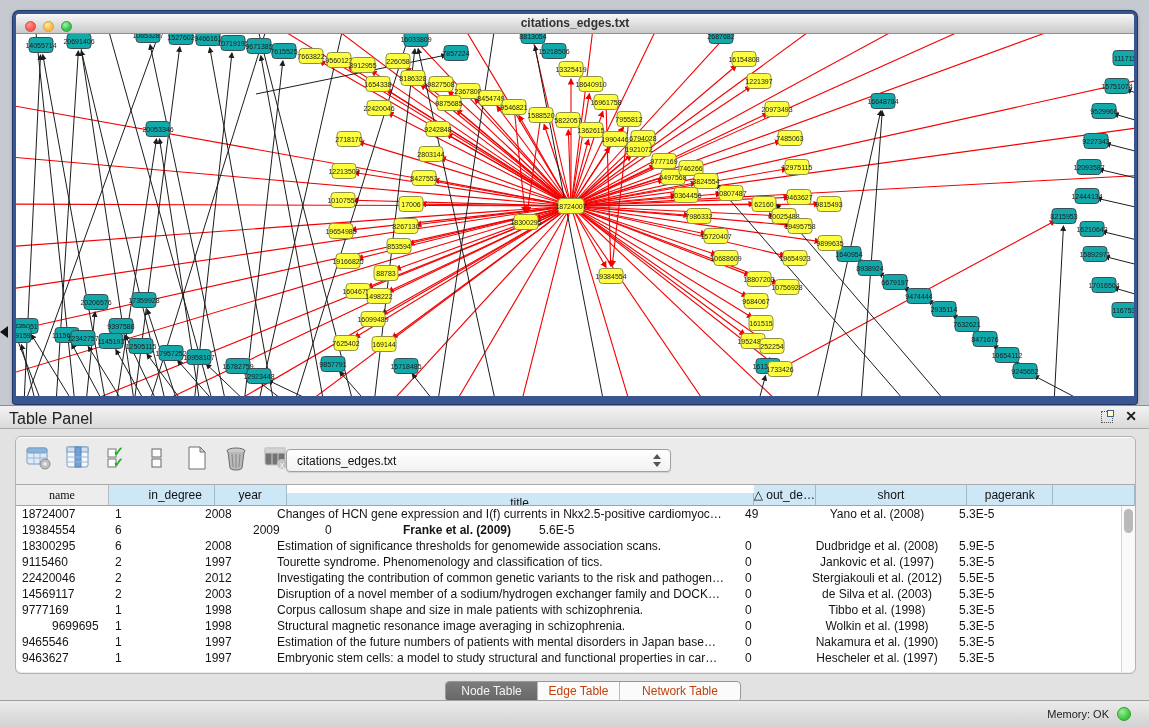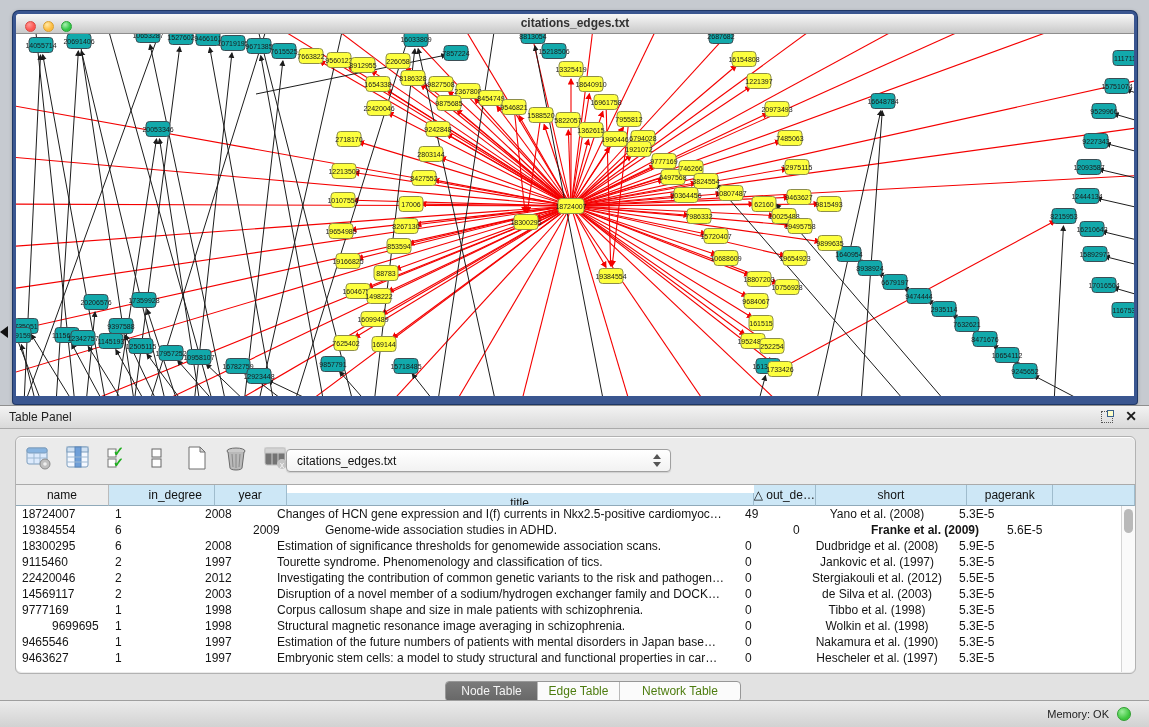--- a/index.html
+++ b/index.html
@@ -20,21 +20,21 @@
   .light.yellow { background:radial-gradient(circle at 35% 30%,#ffe9a8,#fdbc40 60%); border:1px solid #d9a030; }
   .light.green { background:radial-gradient(circle at 35% 30%,#a8f0b0,#33c748 60%); border:1px solid #2aa137; }
   #graph-canvas { position:absolute; left:0; top:20px; right:0; bottom:0; background:#fff; overflow:hidden; }
 
   #collapse-arrow { position:absolute; left:0px; top:326px; width:0; height:0;
     border-top:6px solid transparent; border-bottom:6px solid transparent; border-right:8px solid #111; }
 
   
   #tp-bar { position:absolute; left:0; top:405px; width:1149px; height:24px;
     background:linear-gradient(#f3f3f3,#d9d9d9); border-top:1px solid #8f8f8f; border-bottom:1px solid #aaa; }
-  #tp-bar .tp-title { position:absolute; left:9px; top:4px; font-size:12px; color:#222; }
+  #tp-bar .tp-title { position:absolute; left:9px; top:4px; font-size:16px; color:#222; }
   #tp-float { position:absolute; right:36px; top:5px; width:12px; height:12px; border:1px dotted #555; }
   #tp-float::after { content:""; position:absolute; right:-2px; top:-2px; width:5px; height:5px;
     background:#fdfdc8; border:1px solid #39608c; }
   #tp-close { position:absolute; right:12px; top:2px; font-size:14px; font-weight:bold; color:#1a1a1a; }
 
   #tp-body { position:absolute; left:0; top:429px; width:1149px; height:271px; background:#e2e2e2; }
   #tp-panel { position:absolute; left:15px; top:7px; width:1121px; height:238px;
     background:#ebebeb; border:1px solid #b2b2b2; border-radius:6px; box-shadow:inset 0 1px 0 #fff; }
 
   #toolbar { position:absolute; left:10px; top:8px; height:30px; }
@@ -57,21 +57,21 @@
   .th.plain { background:#ededed; border-right:1px solid #bbb; }
   #tbody .tr { display:flex; height:16px; line-height:16px; font-size:12px; color:#141414; }
   #tbody .td { overflow:hidden; white-space:nowrap; padding-left:6px; }
   #tbody .td.center { text-align:center; padding-left:0; }
   #vscroll { position:absolute; right:0; top:21px; bottom:0; width:14px; background:#fafafa; border-left:1px solid #d5d5d5; }
   #vscroll .thumb { position:absolute; left:2px; top:3px; width:9px; height:24px; background:#b9b9b9; border-radius:5px; }
 
   #tabs { position:absolute; left:429px; top:244px; height:21px; display:flex;
     border:1px solid #979797; border-radius:4px; overflow:hidden; background:#fbfbfb;
     box-shadow:0 1px 0 rgba(255,255,255,.7); }
-  .tab { font-size:12px; line-height:19px; text-align:center; color:#4d7c0f; border-right:1px solid #b9b9b9; }
+  .tab { font-size:12px; line-height:19px; text-align:center; color:#c2410c; border-right:1px solid #b9b9b9; }
   .tab:last-child { border-right:none; }
   .tab.active { background:linear-gradient(#7b7b7b,#676767); color:#f4f4f4; }
 
   
   #statusbar { position:absolute; left:0; top:700px; width:1149px; height:27px;
     background:linear-gradient(#ebebeb,#d2d2d2); border-top:1px solid #9f9f9f; }
   #statusbar .mem { position:absolute; right:40px; top:7px; font-size:11px; color:#222; }
   #statusbar .dot { position:absolute; right:18px; top:6px; width:14px; height:14px; border-radius:50%;
     background:radial-gradient(circle at 35% 30%,#9bee9b,#3dc63d 65%); border:1px solid #2f9e2f; }
 </style>
@@ -846,21 +846,21 @@
     <div id="dropdown">
       <span class="val">citations_edges.txt</span>
       <span class="steppers">
           <div class="up"></div>
           <div class="down"></div>
         </span>
     </div>
 
     <div id="table-wrap">
       <div id="thead">
-          <div class="th plain" style="width: 93px;">name</div>
+          <div class="th plain" style="width: 93px; font-family: Liberation Serif, serif;">name</div>
           <div class="th" style="width: 106px; padding-left: 28px;">in_degree</div>
           <div class="th" style="width: 72px;">year</div>
           <div class="th" style="width: 468px; margin-top: 8px;">title</div>
           <div class="th" style="width: 62px;">△ out_de…</div>
           <div class="th" style="width: 152px;">short</div>
           <div class="th" style="width: 86px;">pagerank</div>
           <div class="th" style="width: 82px;"></div>
         </div>
       <div id="tbody">
           <div class="tr">
@@ -869,21 +869,20 @@
             <div class="td" style="width: 72px;">2008</div>
             <div class="td" style="width: 468px;">Changes of HCN gene expression and I(f) currents in Nkx2.5-positive cardiomyoc…</div>
             <div class="td" style="width: 62px;">49</div>
             <div class="td center" style="width: 152px;">Yano et al. (2008)</div>
             <div class="td" style="width: 86px;">5.3E-5</div>
           </div>
           <div class="tr">
             <div class="td" style="width: 93px;">19384554</div>
             <div class="td" style="width: 90px;">6</div>
             <div class="td" style="width: 72px; margin-left: 48px;">2009</div>
-            <div class="td" style="width: 468px;">Genome-wide association studies in ADHD.</div>
             <div class="td" style="width: 62px;">0</div>
             <div class="td center" style="width: 152px; font-weight: bold;">Franke et al. (2009)</div>
             <div class="td" style="width: 86px;">5.6E-5</div>
           </div>
           <div class="tr">
             <div class="td" style="width: 93px;">18300295</div>
             <div class="td" style="width: 90px;">6</div>
             <div class="td" style="width: 72px;">2008</div>
             <div class="td" style="width: 468px;">Estimation of significance thresholds for genomewide association scans.</div>
             <div class="td" style="width: 62px;">0</div>

